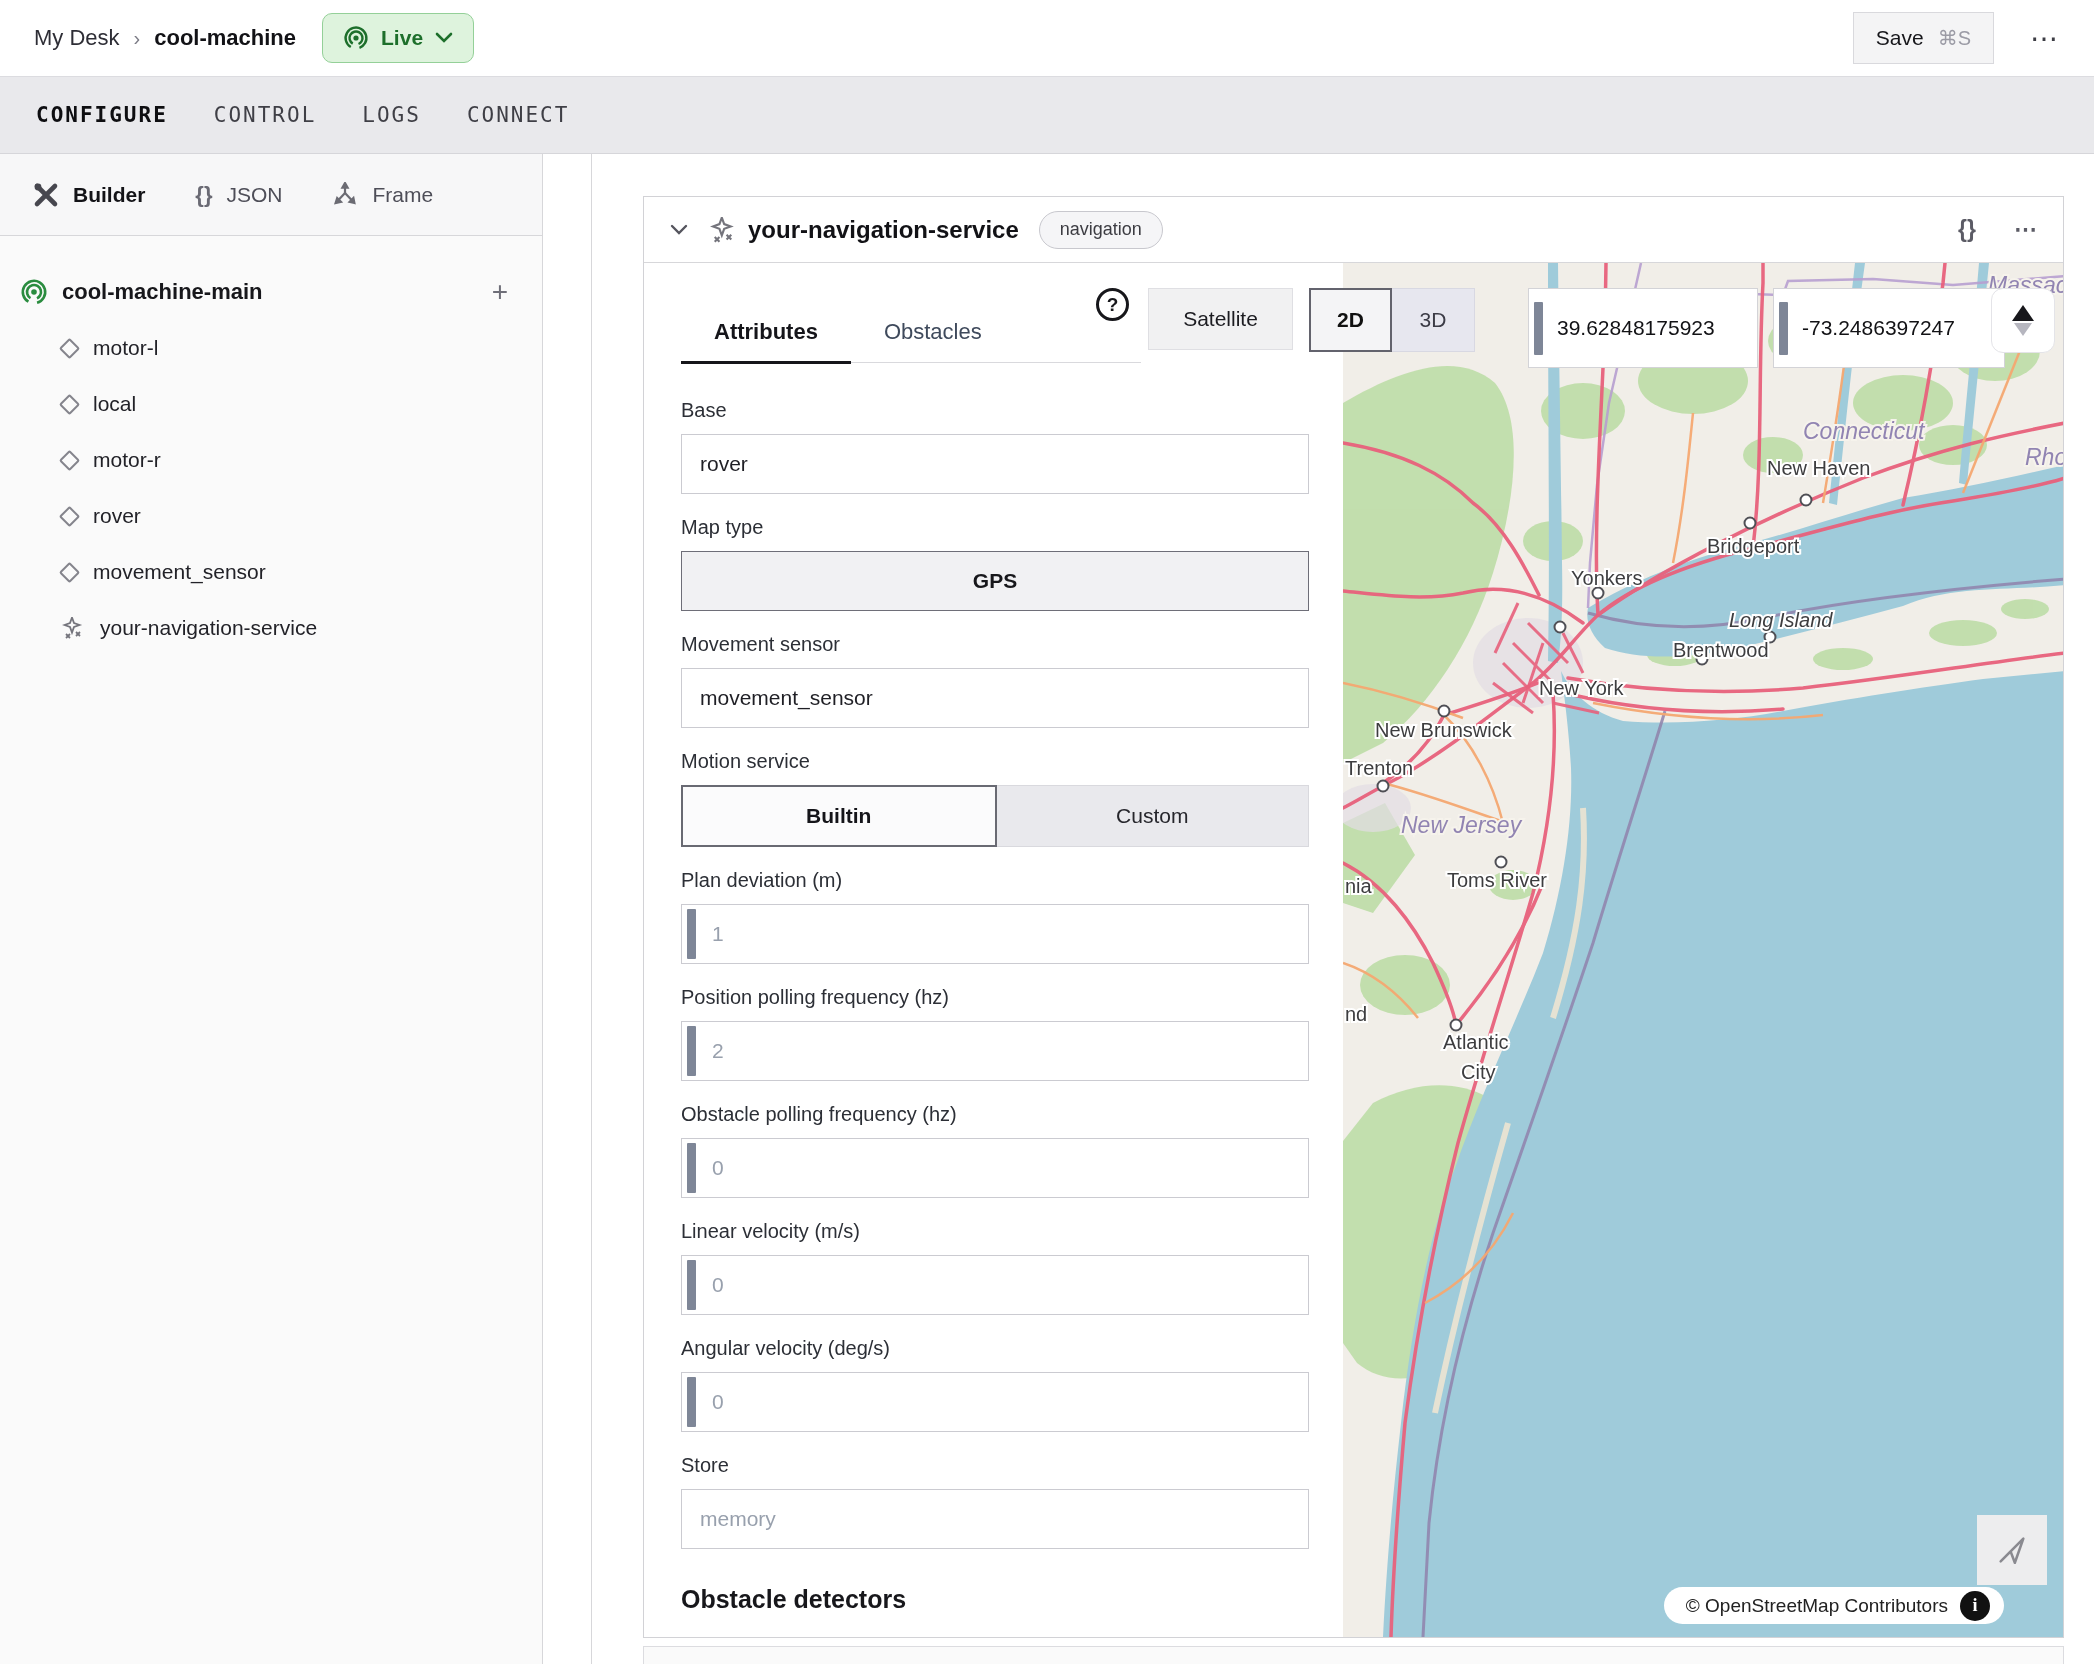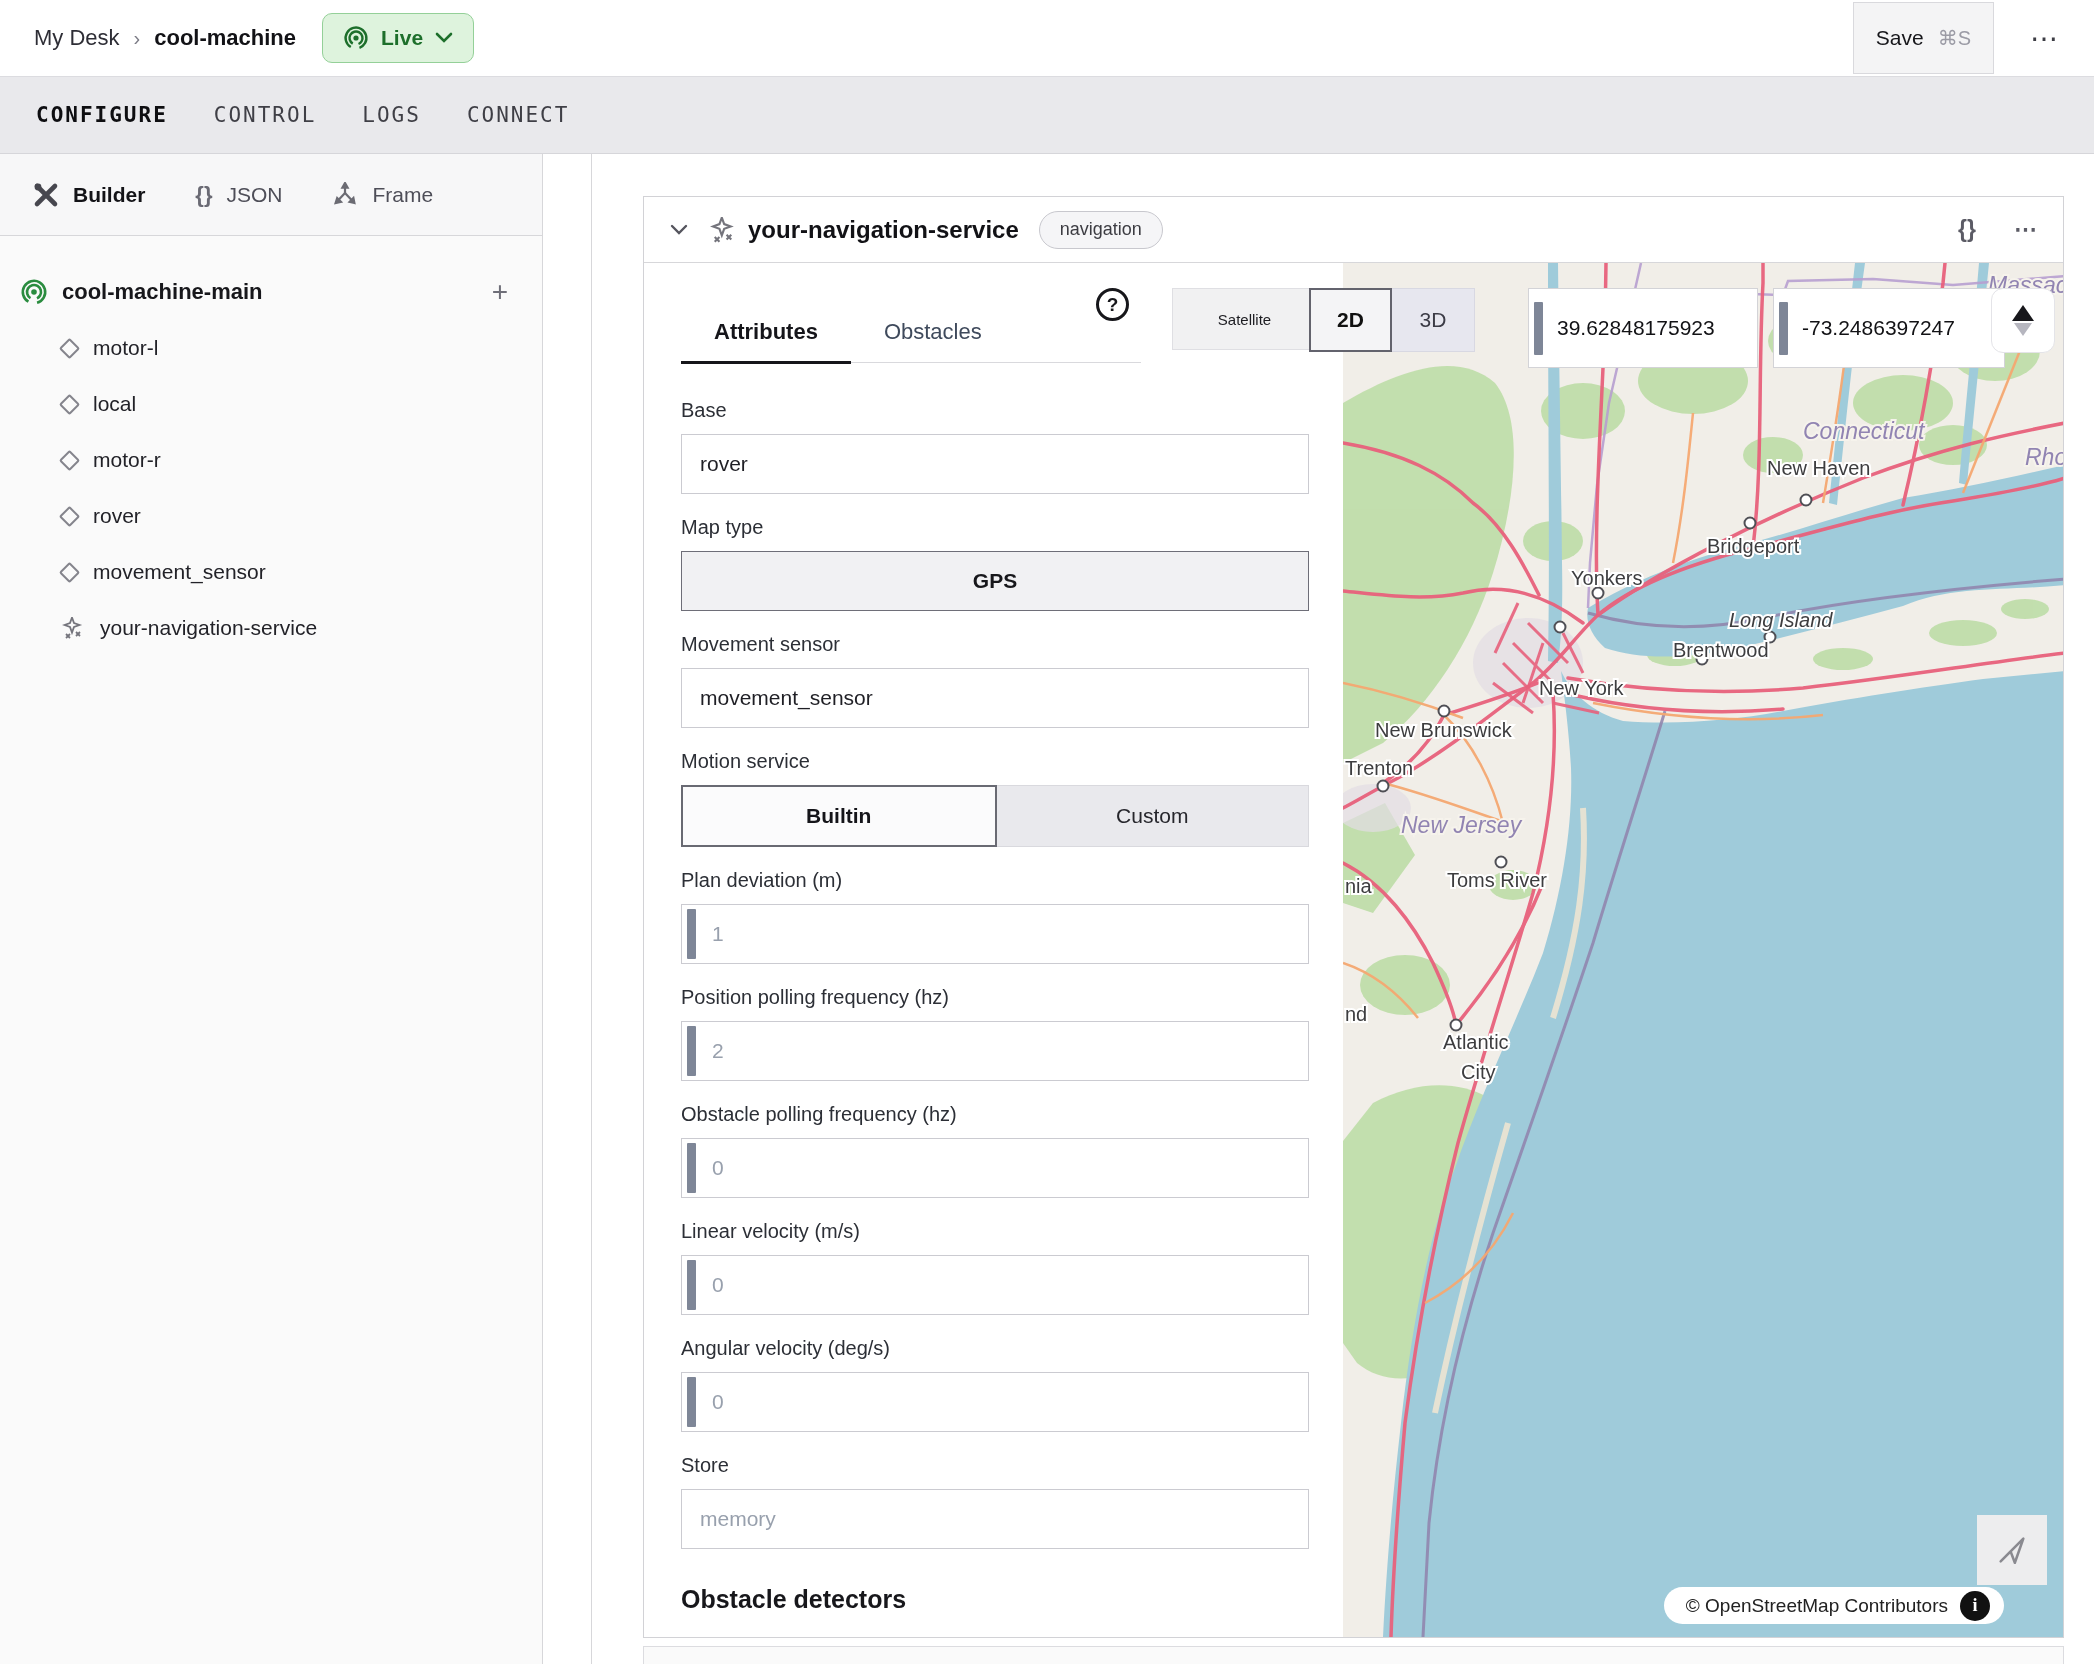--- a/index.html
+++ b/index.html
@@ -10,21 +10,21 @@
   .app-header { height:76px; display:flex; align-items:center; padding:12px 34px; background:#fff; }
   .crumb { font-size:22px; color:#2e2e36; }
   .crumb-sep { margin:0 14px; color:#7a7a84; font-size:20px; }
   .crumb-current { font-weight:bold; color:#121216; }
   .live-badge { margin-left:26px; display:flex; align-items:center; gap:12px;
     background:#def3dd; border:1.5px solid #94d098; border-radius:10px;
     padding:10px 20px; height:50px; }
   .live-badge .lbl { color:#1d6f2b; font-size:21px; font-weight:600; }
   .spacer { flex:1; }
   .save-btn { display:flex; align-items:center; gap:14px; background:#f4f4f5;
-    border:1px solid #d9d9dd; padding:12px 22px; height:72px; cursor:pointer; }
+    border:1px solid #d9d9dd; padding:12px 22px; height:52px; cursor:pointer; }
   .save-btn .s { font-size:21px; color:#16161a; }
   .save-btn .k { font-size:20px; color:#9b9ba5; }
   .hdr-more { margin-left:36px; font-size:28px; color:#3c3c44; letter-spacing:2px; cursor:pointer; }
 
   
   .tabbar { height:78px; background:#e9e9ec; border-top:1px solid #dcdce0; border-bottom:1px solid #d6d6da;
     display:flex; align-items:center; padding:0 36px; gap:46px;
     font-family:"DejaVu Sans Mono", monospace; }
   .tabbar .tab { font-size:21px; letter-spacing:2px; color:#3f3f46; cursor:pointer; }
   .tabbar .tab.active { font-weight:bold; color:#0e0e11; }
@@ -98,22 +98,22 @@
   .info-dot { width:30px; height:30px; border-radius:50%; background:#111; color:#fff;
     display:flex; align-items:center; justify-content:center; font-size:18px; font-weight:bold;
     font-family:"Liberation Serif", serif; cursor:pointer; }
   .locate-btn { position:absolute; right:16px; bottom:52px; width:70px; height:70px; background:#ededee;
     display:flex; align-items:center; justify-content:center; cursor:pointer; }
 
   
   .ctl { position:absolute; top:25px; display:flex; align-items:center; }
   .help-circle { left:452px; width:33px; height:33px; border:3px solid #17171b; border-radius:50%;
     justify-content:center; font-size:19px; font-weight:bold; color:#17171b; background:transparent; cursor:pointer; }
-  .sat-btn { left:528px; width:145px; height:62px; background:#f1f1f2; border:1px solid #dfdfe3;
-    justify-content:center; font-size:15px; color:#1c1c21; cursor:pointer; }
+  .sat-btn { left:504px; width:145px; height:62px; background:#f1f1f2; border:1px solid #dfdfe3;
+    justify-content:center; font-size:21px; color:#1c1c21; cursor:pointer; }
   .seg23 { left:665px; height:64px; }
   .seg23 .b { width:83px; height:64px; display:flex; align-items:center; justify-content:center;
     font-size:21px; cursor:pointer; }
   .seg23 .b.sel { background:#f4f4f6; border:2px solid #63636d; font-weight:bold; color:#111; }
   .seg23 .b.unsel { background:#e7e7ef; border:1px solid #d8d8e2; border-left:none; color:#3c3c46; }
   .coord { height:80px; background:#fff; border:1px solid #d3d3d7; padding:0; overflow:hidden;margin-left:32px; }
   .coord .dragbar { height:53px; margin-left:5px; }
   .coord .cv { font-size:21px; color:#121215; margin-left:14px; white-space:nowrap; }
   .coord.lat { left:852px; width:230px; }
   .coord.lng { left:1097px; width:232px; }

